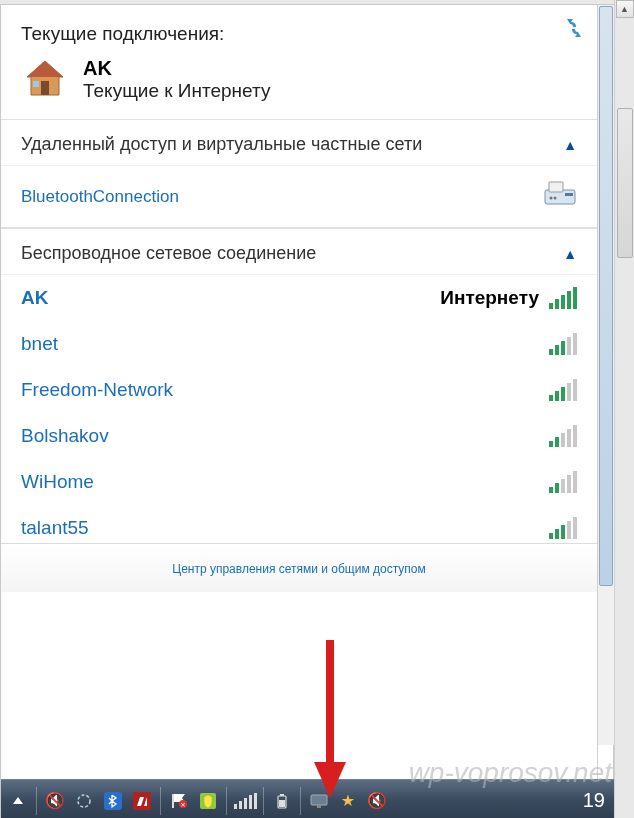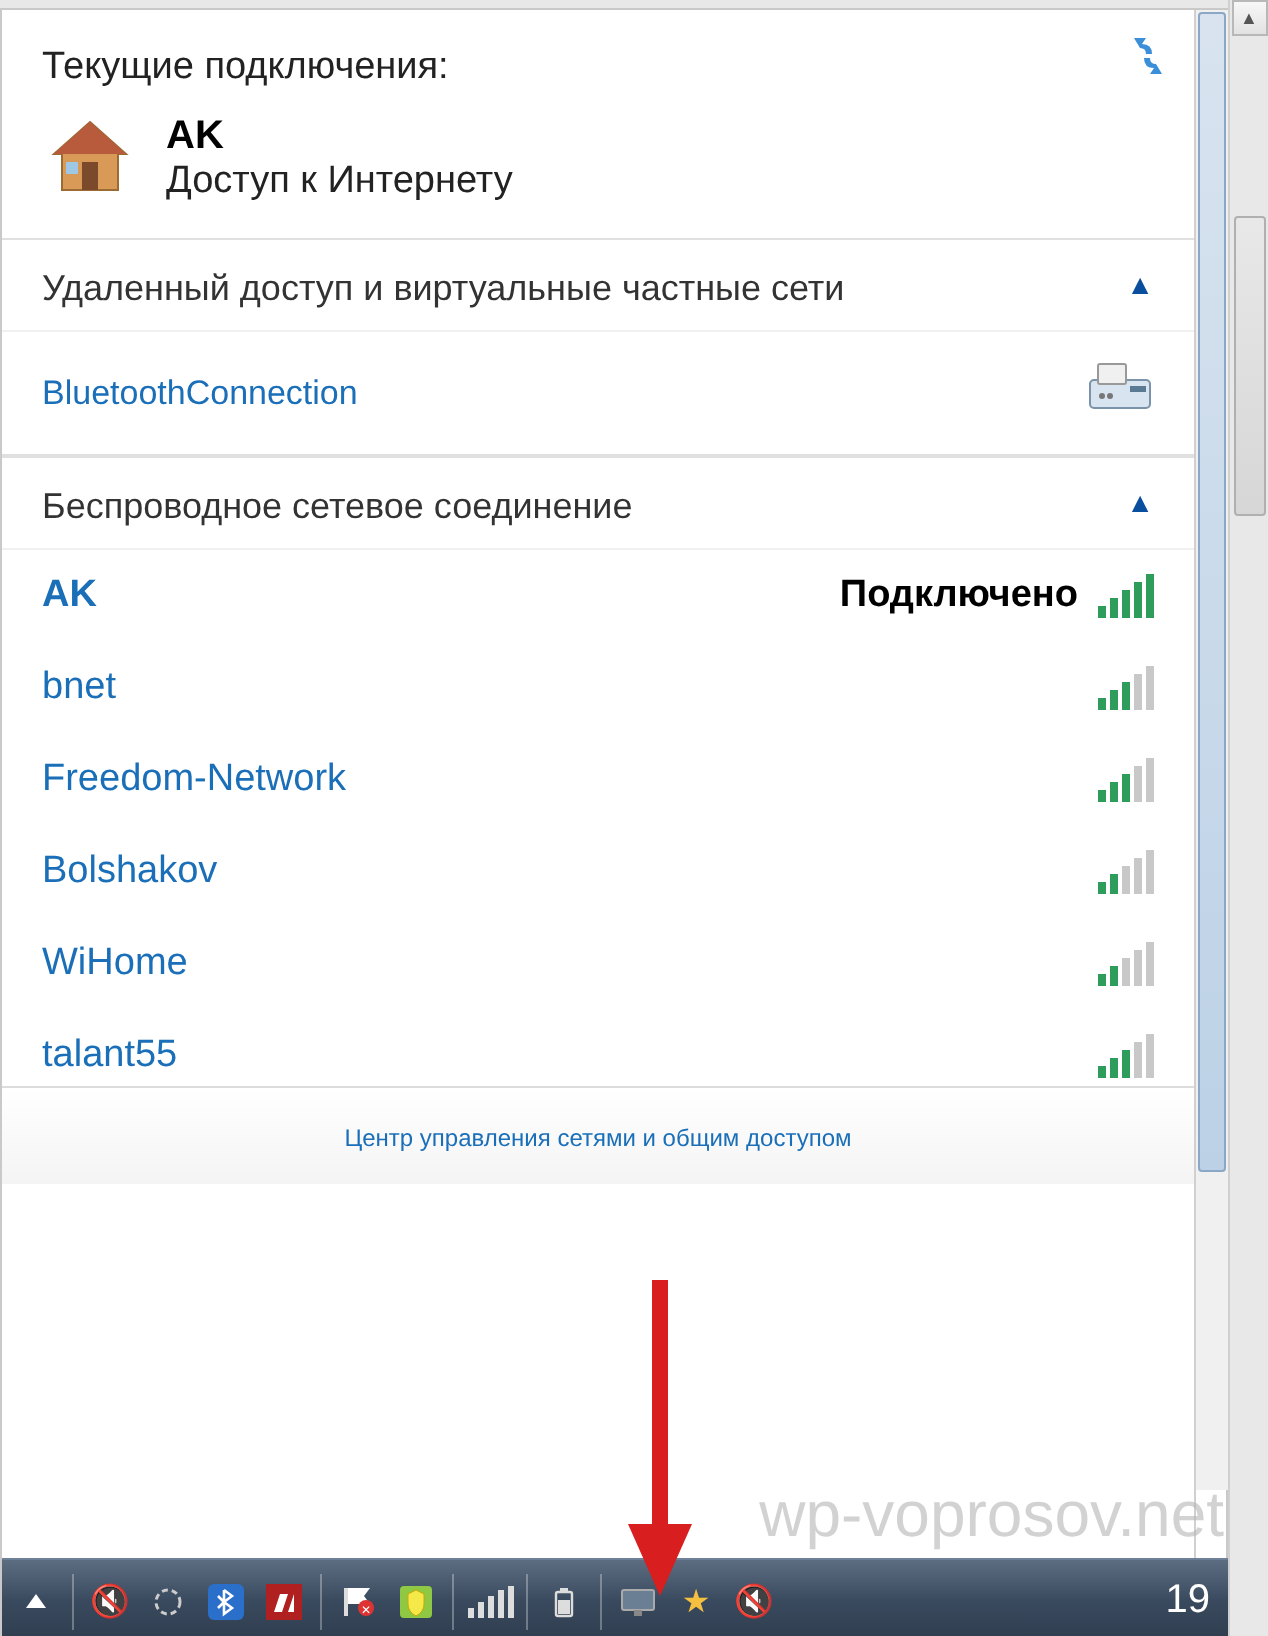--- a/index.html
+++ b/index.html
@@ -107,20 +107,21 @@
   .refresh-corner {
     position: absolute;
     right: 8px; top: 10px;
     width: 28px; height: 28px;
     cursor: pointer;
   }
   .category-header {
     padding: 14px 20px 10px 20px;
     display: flex;
     justify-content: space-between;
+    align-items: center;
     color: #333;
     font-size: 18px;
     border-bottom: 1px solid #f0f0f0;
   }
   .chevron {
     color: #0a4f9e;
     font-size: 14px;
     cursor: pointer;
   }
   .item {
@@ -204,25 +205,26 @@
   .arrow-annotation {
     position: absolute;
     left: 310px;
     top: 640px;
     width: 40px;
     height: 160px;
     pointer-events: none;
   }
   .watermark {
     position: absolute;
-    bottom: 42px;
+    bottom: 29px;
     right: 22px;
-    font-size: 32px;
+    font-size: 28px;
     font-family: Arial, sans-serif;
     color: rgba(180,180,180,0.6);
+    font-style: italic;
     pointer-events: none;
   }
   .bluetooth-row {
     display:flex;
     justify-content:space-between;
     align-items:center;
     padding:14px 20px;
     border-bottom:1px solid #e0e0e0;
   }
 </style>
@@ -238,21 +240,21 @@
         <div class="home-icon">
           <svg width="44" height="44" viewBox="0 0 44 44">
             <polygon points="22,4 40,20 36,20 36,38 8,38 8,20 4,20" fill="#d99a57" stroke="#9c6a33" stroke-width="1"></polygon>
             <polygon points="22,4 40,20 4,20" fill="#b85a3c"></polygon>
             <rect x="18" y="24" width="8" height="14" fill="#7a4a2a"></rect>
             <rect x="10" y="24" width="6" height="6" fill="#9fc7e6"></rect>
           </svg>
         </div>
         <div class="net-info">
           <div class="name">AK</div>
-          <div class="status">Доступ к Интернету</div>
+          <div class="status">Текущие к Интернету</div>
         </div>
       </div>
       <div class="refresh-corner">
         <svg width="26" height="26" viewBox="0 0 26 26">
           <path d="M6 4 L12 4 L10 7 Q15 7 15 12 L12 12 Q12 9 9 9 Z" fill="#3a8fd8"></path>
           <path d="M20 22 L14 22 L16 19 Q11 19 11 14 L14 14 Q14 17 17 17 Z" fill="#3a8fd8"></path>
         </svg>
       </div>
     </div>
 
@@ -275,21 +277,21 @@
     </div>
 
     <div class="category-header" style="border-top:1px solid #e0e0e0">
       <span>Беспроводное сетевое соединение</span>
       <span class="chevron">▲</span>
     </div>
 
     <div class="item" style="font-weight:bold">
       <span>AK</span>
       <span class="right">
-        <span class="status-text">Подключено</span>
+        <span class="status-text">Интернету</span>
         <span class="signal">
           <span class="bar b1 f"></span>
             <span class="bar b2 f"></span>
             <span class="bar b3 f"></span>
             <span class="bar b4 f"></span>
             <span class="bar b5 f"></span>
         </span>
       </span>
     </div>
 

